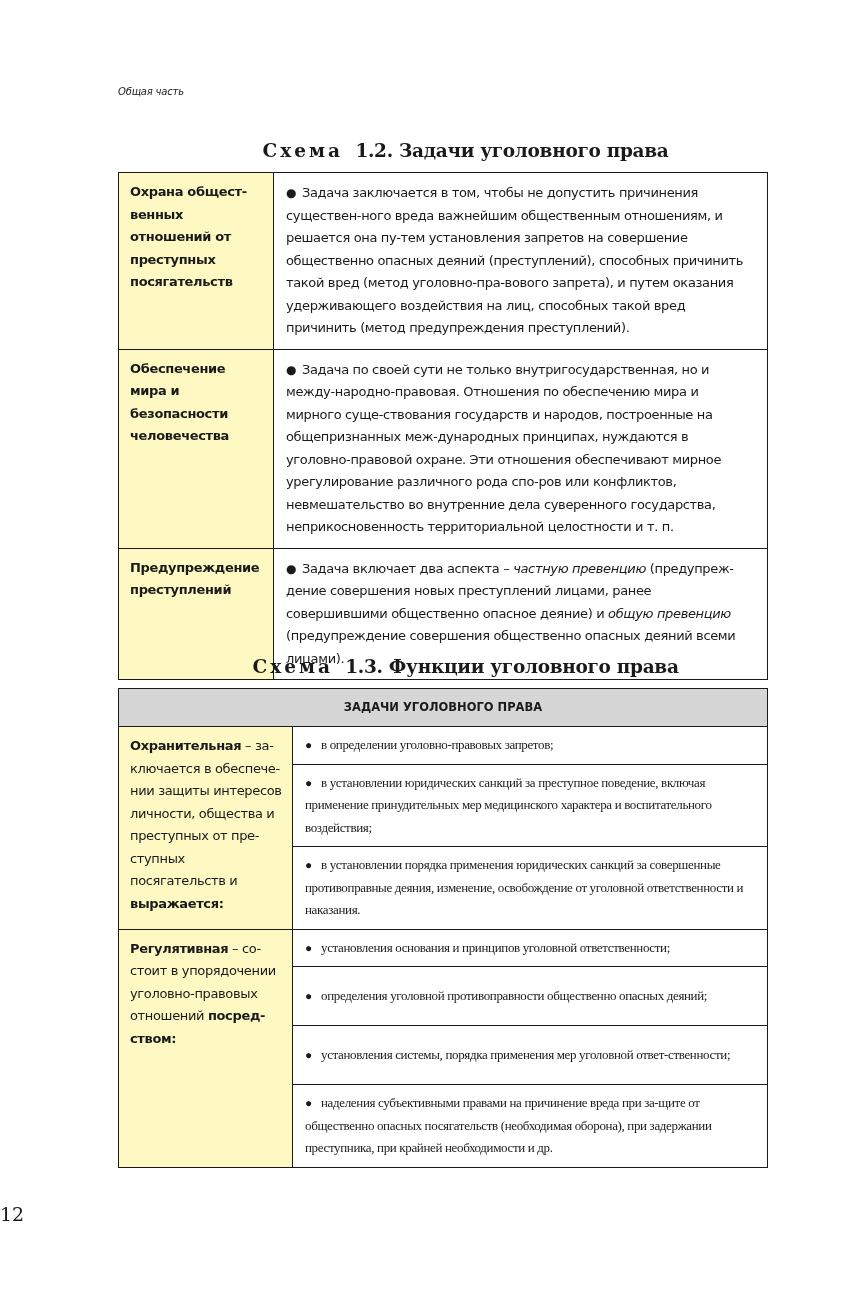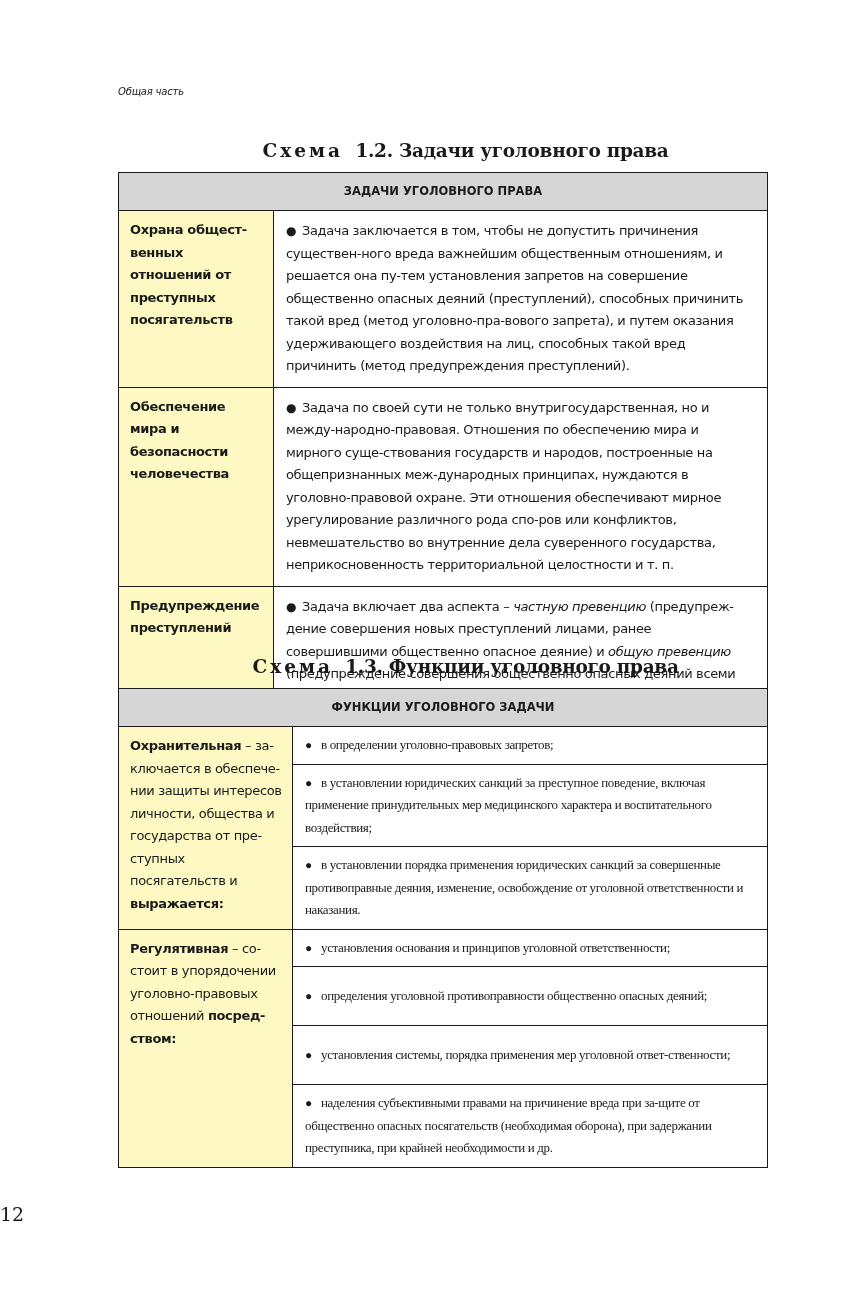--- a/index.html
+++ b/index.html
@@ -64,23 +64,20 @@
   <span class="lead">Схема</span>&nbsp;
   <span>1.2. Задачи уголовного права</span>
 </div>
 
 <table class="scheme" id="tbl1">
   <colgroup>
       <col class="c1">
       <col>
     </colgroup>
   <tbody>
-      <tr>
-    <td class="hdr" colspan="2">ЗАДАЧИ УГОЛОВНОГО ПРАВА</td>
-  </tr>
   <tr class="r1">
     <td class="side">Охрана общест-венных отношений от преступных посягательств</td>
     <td class="body-cell"><span class="bullet">●</span><span>Задача заключается в том, чтобы не допустить причинения существен-ного вреда важнейшим общественным отношениям, и решается она пу-тем установления запретов на совершение общественно опасных деяний (преступлений), способных причинить такой вред (метод уголовно-пра-вового запрета), и путем оказания удерживающего воздействия на лиц, способных такой вред причинить (метод предупреждения преступлений).</span></td>
   </tr>
   <tr class="r2">
     <td class="side">Обеспечение мира и безопасности человечества</td>
     <td class="body-cell"><span class="bullet">●</span><span>Задача по своей сути не только внутригосударственная, но и между-народно-правовая. Отношения по обеспечению мира и мирного суще-ствования государств и народов, построенные на общепризнанных меж-дународных принципах, нуждаются в уголовно-правовой охране. Эти отношения обеспечивают мирное урегулирование различного рода спо-ров или конфликтов, невмешательство во внутренние дела суверенного государства, неприкосновенность территориальной целостности и т. п.</span></td>
   </tr>
   <tr class="r3">
     <td class="side">Предупреждение преступлений</td>
@@ -94,26 +91,26 @@
   <span>1.3. Функции уголовного права</span>
 </div>
 
 <table class="scheme" id="tbl2">
   <colgroup>
       <col class="c1">
       <col>
     </colgroup>
   <tbody>
       <tr>
-    <td class="hdr" colspan="2">ФУНКЦИИ УГОЛОВНОГО ЗАДАЧИ</td>
+    <td class="hdr" colspan="2">ЗАДАЧИ УГОЛОВНОГО ПРАВА</td>
   </tr>
 
   <tr>
     <td class="side side-norm" rowspan="3">
-      <b>Охранительная</b><span> – за-ключается в обеспече-нии защиты интересов личности, общества и государства от пре-ступных посягательств и </span><b>выражается:</b>
+      <b>Охранительная</b><span> – за-ключается в обеспече-нии защиты интересов личности, общества и преступных от пре-ступных посягательств и </span><b>выражается:</b>
     </td>
     <td class="body-cell"><span class="bullet">●</span><span>в определении уголовно-правовых запретов;</span></td>
   </tr>
   <tr>
     <td class="body-cell" style="height:66px;vertical-align:middle"><span class="bullet">●</span><span>в установлении юридических санкций за преступное поведение, включая применение принудительных мер медицинского характера и воспитательного воздействия;</span></td>
   </tr>
   <tr>
     <td class="body-cell" style="height:66px;vertical-align:middle"><span class="bullet">●</span><span>в установлении порядка применения юридических санкций за совершенные противоправные деяния, изменение, освобождение от уголовной ответственности и наказания.</span></td>
   </tr>
 

